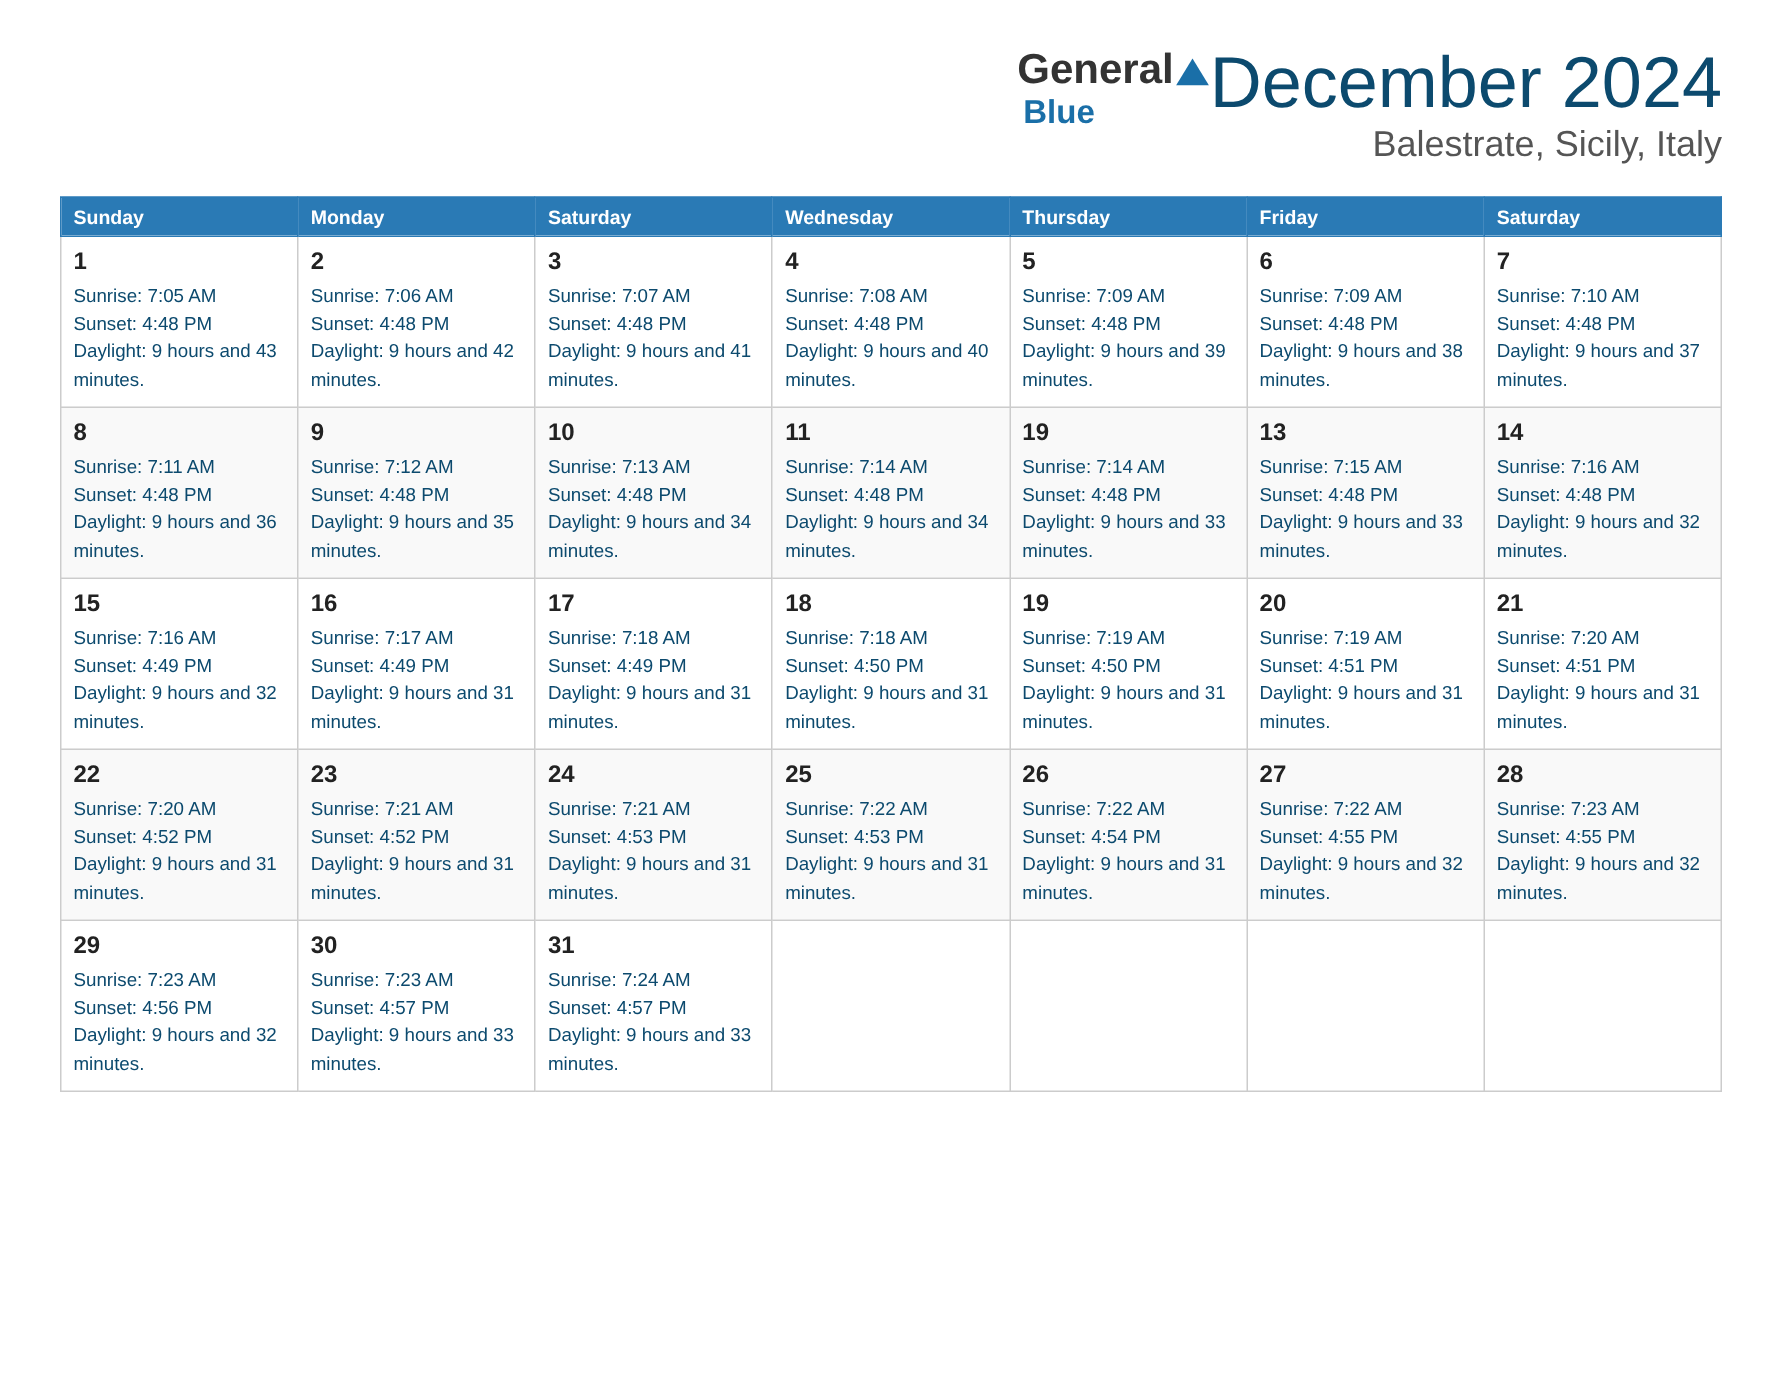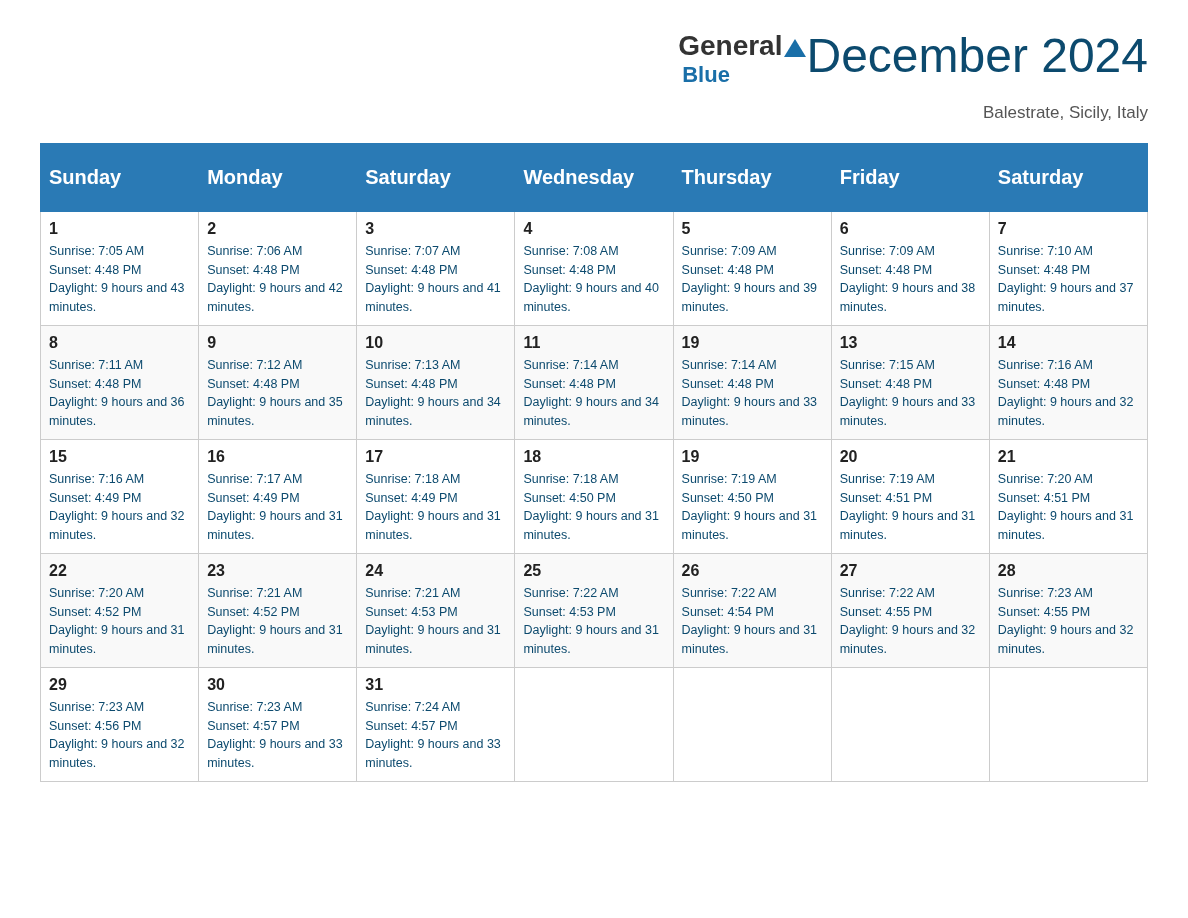--- a/index.html
+++ b/index.html
@@ -19,35 +19,35 @@
     .title-block {
       text-align: right;
     }
     .month-title {
       font-size: 48px;
       font-weight: normal;
       color: #0c4a6e;
       line-height: 1.1;
     }
     .location {
-      font-size: 17px;
+      font-size: 24px;
       color: #555;
-      margin-top: 20px;
+      margin-top: 0;
     }
     table {
       width: 100%;
       border-collapse: collapse;
       table-layout: fixed;
     }
     thead tr th {
       background-color: #2a7ab5;
       color: #fff;
-      font-size: 20px;
+      font-size: 13px;
       font-weight: bold;
-      padding: 22px 8px;
+      padding: 5px 8px;
       text-align: left;
       border: 1px solid #2a7ab5;
       margin-top: 48px;
     }
     tbody tr td {
       border: 1px solid #ccc;
       vertical-align: top;
       padding: 8px;
       font-size: 13px;
       color: #333;

